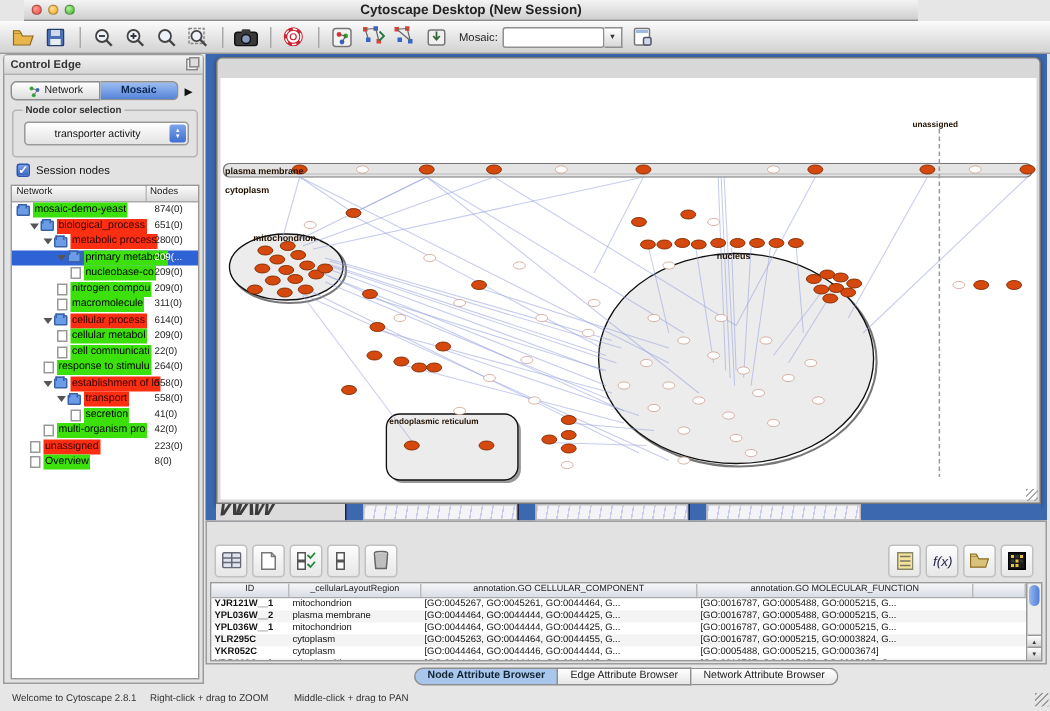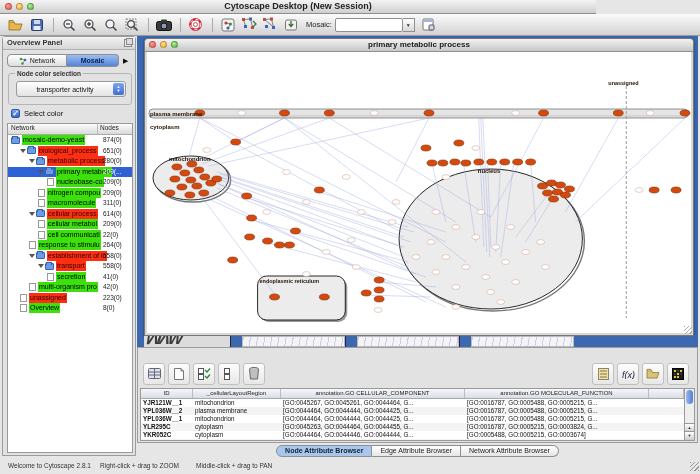--- a/index.html
+++ b/index.html
@@ -2,21 +2,21 @@
 <html><head>
 <meta charset="utf-8">
 <style>
   html,body{margin:0;padding:0;}
   body{width:700px;height:474px;position:relative;overflow:hidden;
        font-family:"Liberation Sans",sans-serif;background:#e6e6e6;
        -webkit-font-smoothing:antialiased;}
   .noselect{user-select:none;}
 
   
-  #titlebar{position:absolute;left:0;top:0;width:596px;height:13px;
+  #titlebar{position:absolute;left:16px;top:0;width:596px;height:13px;
     background:linear-gradient(#f4f4f4,#cfcfcf);border-bottom:1px solid #8e8e8e;}
   #titlebar .title{position:absolute;left:0;right:0;top:1px;text-align:center;
     font-size:9px;font-weight:bold;color:#222;}
   .lights{position:absolute;left:5px;top:3px;display:flex;gap:4px;}
   .light{width:7px;height:7px;border-radius:50%;border:1px solid rgba(0,0,0,.25);box-sizing:border-box;}
   .light.red{background:radial-gradient(circle at 35% 30%,#ff9d97,#ee4f43);}
   .light.yellow{background:radial-gradient(circle at 35% 30%,#ffe39b,#f5a623);}
   .light.green{background:radial-gradient(circle at 35% 30%,#b9f2a2,#42b62e);}
 
   
@@ -277,21 +277,21 @@
     <svg width="13" height="13" viewBox="0 0 13 13">
       <rect x="1" y="1" width="10" height="11" rx="1" fill="#fff" stroke="#777"></rect>
       <rect x="2" y="2" width="8" height="2" fill="#9db8e2"></rect>
       <rect x="7" y="7" width="5" height="5" rx="1" fill="#cfd8ea" stroke="#556"></rect>
     </svg>
     </span>
 </div>
 
 <div id="control-panel">
   <div class="panel-head">
-    <span class="ptitle">Overview Panel</span>
+    <span class="ptitle">Control Edge</span>
     <span class="float-ico"></span>
   </div>
   <div id="cp-tabs">
     <div class="cp-tab first">
       <svg class="net-glyph" viewBox="0 0 8 8">
         <circle cx="2" cy="2" r="1.3" fill="#3a3"></circle>
           <circle cx="6" cy="3" r="1.3" fill="#36c"></circle>
         <circle cx="3.5" cy="6.5" r="1.3" fill="#3a3"></circle>
         <line x1="2" y1="2" x2="6" y2="3" stroke="#666" stroke-width="0.6"></line>
         <line x1="6" y1="3" x2="3.5" y2="6.5" stroke="#666" stroke-width="0.6"></line>
@@ -308,21 +308,21 @@
     <div class="combo">
       <span class="cval">transporter activity</span>
       <span class="stepper">
           <span>▲</span>
           <span>▼</span>
         </span>
     </div>
   </div>
   <div id="select-nodes">
     <span class="chk">✓</span>
-    <span class="lbl">Select color</span>
+    <span class="lbl">Session nodes</span>
   </div>
   <div id="tree-wrap">
     <div id="tree-head">
       <div class="c1">Network</div>
       <div class="c2">Nodes</div>
     </div>
     <div id="tree-body">
         <div class="tree-row" style="padding-left: 3px;"><span class="ico-folder"></span><span class="nlabel g" style="max-width: 88px;">mosaic-demo-yeast</span><span class="ncount">874(0)</span></div>
         <div class="tree-row" style="padding-left: 12px;"><span class="tri"></span><span class="ico-folder"></span><span class="nlabel r" style="max-width: 72px;">biological_process</span><span class="ncount">651(0)</span></div>
         <div class="tree-row" style="padding-left: 21px;"><span class="tri"></span><span class="ico-folder"></span><span class="nlabel r" style="max-width: 63px;">metabolic process</span><span class="ncount">280(0)</span></div>
@@ -339,28 +339,20 @@
         <div class="tree-row" style="padding-left: 39px;"><span class="ico-file"></span><span class="nlabel g" style="max-width: 52px;">secretion</span><span class="ncount">41(0)</span></div>
         <div class="tree-row" style="padding-left: 21px;"><span class="ico-file"></span><span class="nlabel g" style="max-width: 70px;">multi-organism pro</span><span class="ncount">42(0)</span></div>
         <div class="tree-row" style="padding-left: 12px;"><span class="ico-file"></span><span class="nlabel r" style="max-width: 79px;">unassigned</span><span class="ncount">223(0)</span></div>
         <div class="tree-row" style="padding-left: 12px;"><span class="ico-file"></span><span class="nlabel g" style="max-width: 79px;">Overview</span><span class="ncount">8(0)</span></div>
       </div>
   </div>
 </div>
 
 <div id="mdi">
   <div id="netwin">
-    <div class="wtitle">
-      <div class="lights" style="top:2px;left:4px">
-        <span class="light red"></span>
-        <span class="light yellow"></span>
-        <span class="light green"></span>
-      </div>
-      <div class="title">primary metabolic process</div>
-    </div>
     <div id="canvas">
         <svg viewBox="0 0 546 281" preserveAspectRatio="none">
           <rect x="2" y="57" width="541" height="9" rx="4" fill="#e4e4e4" stroke="#777" stroke-width="0.8"></rect>
           <line x1="4" y1="64" x2="541" y2="64" stroke="#aaa" stroke-width="0.5"></line>
           <ellipse cx="46" cy="128" rx="38" ry="22" fill="none" stroke="#777" stroke-width="1.4"></ellipse>
           <ellipse cx="44" cy="126" rx="38" ry="22" fill="#ececec" stroke="#111" stroke-width="0.9"></ellipse>
           <ellipse cx="347" cy="189" rx="92" ry="70" fill="none" stroke="#777" stroke-width="1.4"></ellipse>
           <ellipse cx="345" cy="187" rx="92" ry="70" fill="#ececec" stroke="#111" stroke-width="0.9"></ellipse>
           <rect x="113" y="226" width="88" height="44" rx="9" fill="#999"></rect>
           <rect x="111" y="224" width="88" height="44" rx="9" fill="#ececec" stroke="#111" stroke-width="0.9"></rect>

